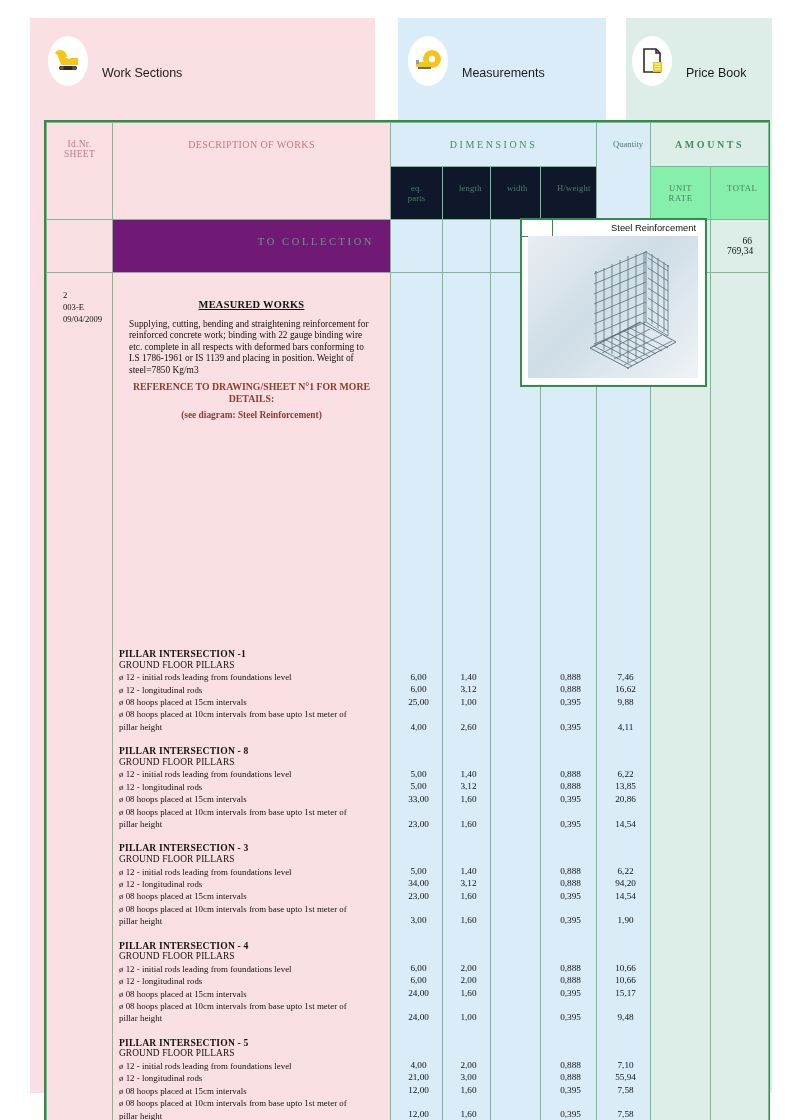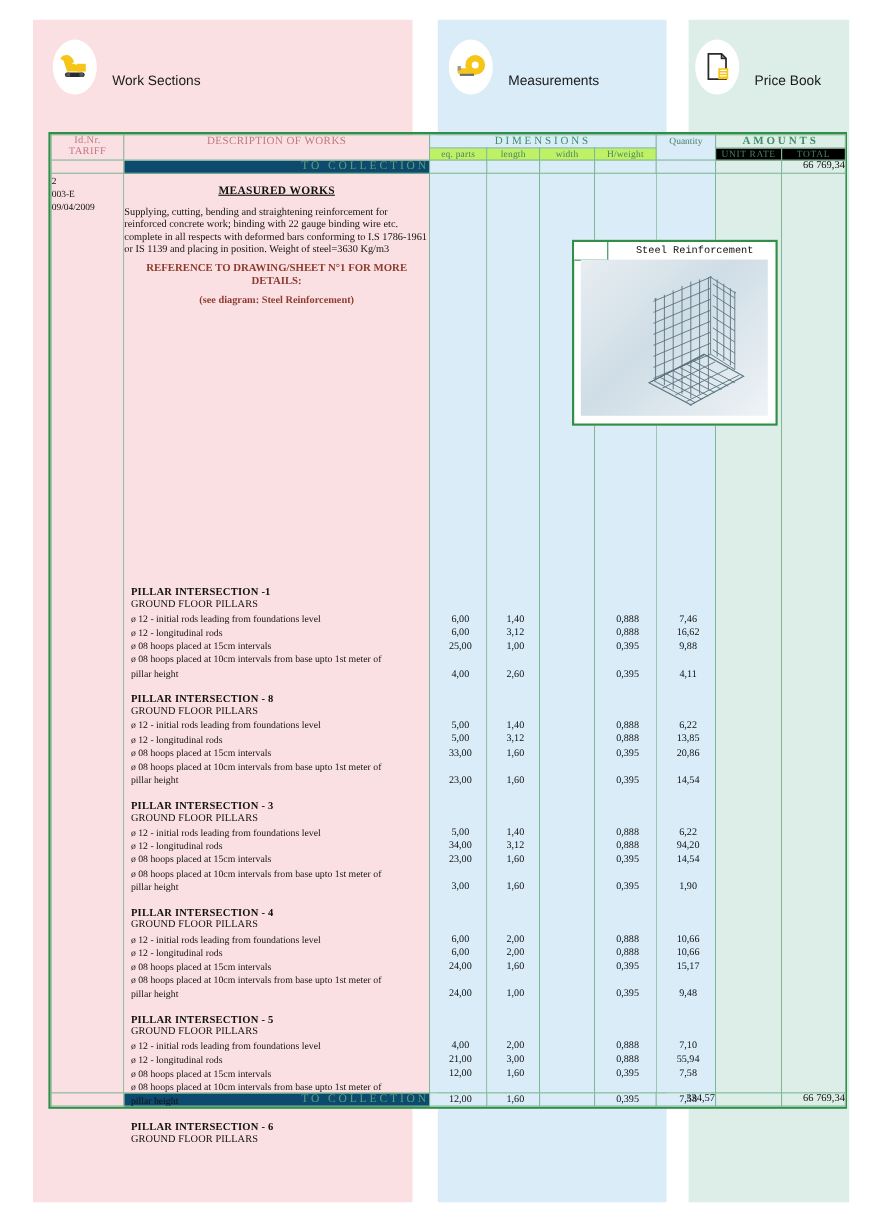--- a/index.html
+++ b/index.html
@@ -29,21 +29,21 @@
     font-size:12.5px;color:#1a1a1a;white-space:nowrap;margin-top:24px;
   }
 
   
   #sheet{
     position:absolute;left:44px;top:120px;width:722px;
     border:2px solid #2f8f46;border-collapse:separate;
   }
   table.grid{border-collapse:collapse;width:722px;table-layout:fixed;}
   table.grid td,table.grid th{
-    border:1px solid #7fb894;padding:0;vertical-align:top;
+    border:1px solid #7fb894;padding:16px;vertical-align:top;
     font-weight:normal;
   }
   .c-id   {width:66px;}
   .c-desc {width:278px;}
   .c-eq   {width:52px;}
   .c-len  {width:48px;}
   .c-wid  {width:50px;}
   .c-hw   {width:56px;}
   .c-qty  {width:54px;}
   .c-unit {width:60px;}
@@ -53,37 +53,37 @@
   .hd-cell{
     text-align:center;color:#c2797f;font-size:9.5px;letter-spacing:.3px;
     padding:4px 2px;background:#fbe0e3;
   }
   .hd-green{
     color:#3f8f63;background:#d9ecf7;letter-spacing:2.6px;font-size:10px;
     text-align:center;padding:6px 2px;
   }
   .hd-green.amt{background:#ddeee9;font-weight:bold;}
   .hd-sub{
-    color:#4c7f66;background:#bef264;font-size:8.6px;text-align:center;
+    color:#4c7f66;background:#0f172a;font-size:8.6px;text-align:center;
     padding:4px 2px;letter-spacing:.2px;
   }
-  .hd-sub.amt{background:#000000;letter-spacing:.6px;}
+  .hd-sub.amt{background:#86efac;letter-spacing:.6px;}
   .hd-qty{
     color:#4c7f66;background:#d9ecf7;font-size:8.6px;text-align:center;
     padding:4px 2px;
   }
   .hd-desc{
     text-align:center;color:#c2797f;font-size:10px;letter-spacing:.4px;
     padding:14px 2px;background:#fbe0e3;margin-left:28px;
   }
 
   
   .coll-label{
     text-align:right;color:#5f9e7c;letter-spacing:2.6px;font-size:10.5px;
-    padding:5px 8px 5px 0;background:#0c4a6e;
+    padding:5px 8px 5px 0;background:#701a75;
   }
   .coll-num{
     text-align:right;font-size:9.5px;color:#111;padding:5px 4px 5px 0;
   }
   .bg-pink {background:#fbe0e3;}
   .bg-blue {background:#d9ecf7;}
   .bg-gr   {background:#ddeee9;}
   .thickline td{border-top:2px solid #2f8f46;border-bottom:2px solid #2f8f46;}
 
   
@@ -121,22 +121,22 @@
   .n-blk{margin-bottom:12px;}
   .n-head{height:23px;}
   .n-li{font-size:9.2px;line-height:12.4px;height:12.4px;}
 
   
   #diagram{
     position:absolute;left:520px;top:218px;width:183px;height:165px;
     border:2px solid #2f8f46;background:#ffffff;z-index:4;
   }
   #diagram-lbl{
-    position:absolute;right:20px;top:2px;font-size:9.4px;color:#111;
-    font-family:Liberation Mono, monospace;
+    position:absolute;right:9px;top:2px;font-size:9.4px;color:#111;
+    font-family:Liberation Sans, sans-serif;
   }
   #diagram-img{
     position:absolute;left:6px;top:16px;width:170px;height:142px;
     background:linear-gradient(135deg,#e8eef2 0%,#cfdde6 45%,#eef3f6 100%);
   }
   #fold{
     position:absolute;left:0;top:0;width:30px;height:16px;
     border-right:1px solid #2f8f46;border-bottom:1px solid #2f8f46;
     background:#ffffff;
   }
@@ -198,21 +198,21 @@
         <col class="c-hw">
         <col class="c-qty">
         <col class="c-unit">
         <col class="c-tot">
   </colgroup>
 
   <tbody>
         <tr>
     <td rowspan="2" class="hd-cell">
       <div>Id.Nr.</div>
-      <div>TARIFF</div>
+      <div>SHEET</div>
     </td>
     <td rowspan="2" class="hd-desc">DESCRIPTION OF WORKS</td>
     <td colspan="4" class="hd-green">DIMENSIONS</td>
     <td rowspan="2" class="hd-qty">Quantity</td>
     <td colspan="2" class="hd-green amt">AMOUNTS</td>
   </tr>
 
   <tr>
     <td class="hd-sub">eq. parts</td>
     <td class="hd-sub">length</td>
@@ -236,21 +236,21 @@
 
   <tr id="body-row">
     <td class="idcell">
       <div>2</div>
       <div>003-E</div>
       <div>09/04/2009</div>
     </td>
 
     <td class="desccell">
       <div class="mw-title">MEASURED WORKS</div>
-      <div class="para">Supplying, cutting, bending and straightening reinforcement for reinforced concrete work; binding with 22 gauge binding wire etc. complete in all respects with deformed bars conforming to I.S 1786-1961 or IS 1139 and placing in position. Weight of steel=3630 Kg/m3</div>
+      <div class="para">Supplying, cutting, bending and straightening reinforcement for reinforced concrete work; binding with 22 gauge binding wire etc. complete in all respects with deformed bars conforming to I.S 1786-1961 or IS 1139 and placing in position. Weight of steel=7850 Kg/m3</div>
       <div class="ref">REFERENCE TO DRAWING/SHEET N°1 FOR MORE DETAILS:</div>
       <div class="ref2">(see diagram: Steel Reinforcement)</div>
       <div class="blocks" id="desc-blocks">
               <div class="blk">
                 <div class="blk-t">PILLAR INTERSECTION -1</div>
                 <div class="blk-s">GROUND FLOOR PILLARS</div>
                 <div class="blk-li">ø 12 - initial rods leading from foundations level</div>
                 <div class="blk-li">ø 12 - longitudinal rods</div>
                 <div class="blk-li">ø 08 hoops placed at 15cm intervals</div>
                 <div class="blk-li">ø 08 hoops placed at 10cm intervals from base upto 1st meter of</div>

